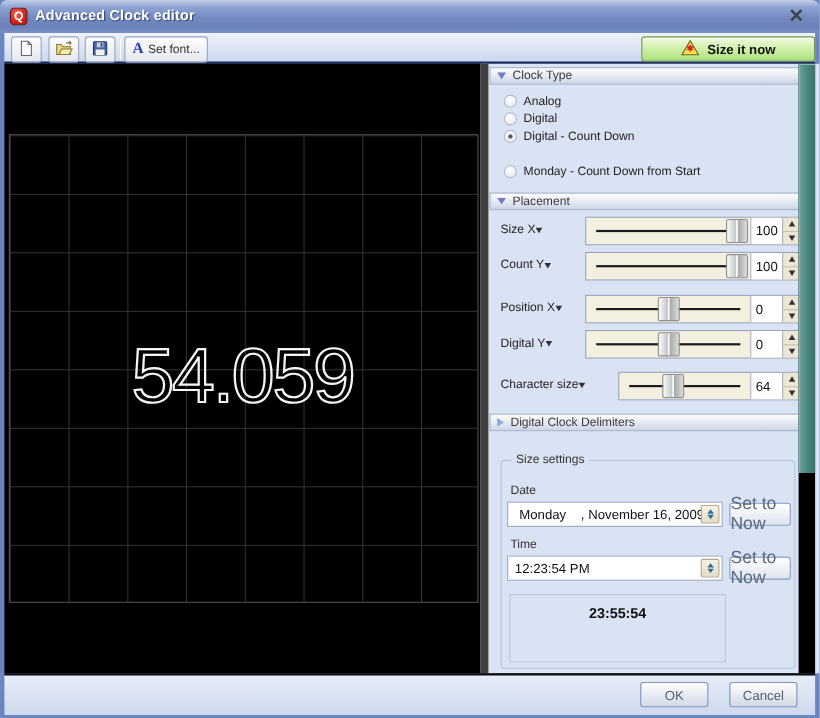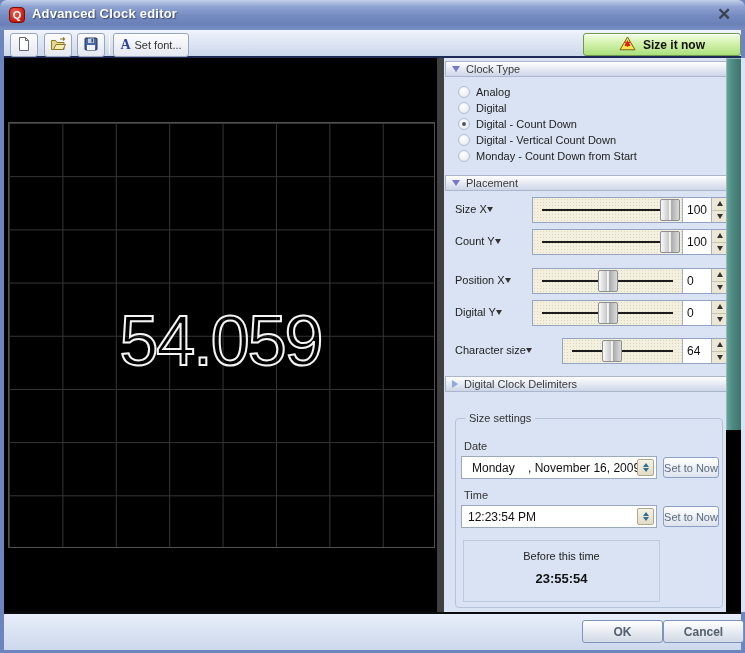--- a/index.html
+++ b/index.html
@@ -146,21 +146,21 @@
     position:absolute; right:2px; top:2px; width:17px; height:17px;
     border:1px solid #b0a890; border-radius:2px; background:linear-gradient(#f6f2e4,#e2dcc6);
     display:flex; flex-direction:column; align-items:center; justify-content:center; gap:1px;
   }
   .t-up { width:0; height:0; border-left:3px solid transparent; border-right:3px solid transparent; border-bottom:4px solid #2f6f96; }
   .t-dn { width:0; height:0; border-left:3px solid transparent; border-right:3px solid transparent; border-top:4px solid #2f6f96; }
   .setnow-btn {
     position:absolute; left:207px; width:56px; height:21px;
     border:1px solid #8ba0c4; border-radius:3px;
     background:linear-gradient(180deg,#fff,#dde3ee);
-    font-size:11px; color:#5a6a7e; display:flex; align-items:center; justify-content:center;
+    font-size:16px; color:#5a6a7e; display:flex; align-items:center; justify-content:center;
   }
   #before-box {
     position:absolute; left:7px; top:121px; width:197px; height:62px;
     border:1px solid #bccadc;
   }
   #before-label { margin-top:9px; text-align:center; font-size:11px; color:#222; }
   #before-value { margin-top:9px; text-align:center; font-size:13px; font-weight:bold; color:#111; }
   
   #scrollbar { position:absolute; left:726px; top:58px; width:15px; height:554px; background:#000; }
   #scroll-thumb {
@@ -168,24 +168,24 @@
     background:linear-gradient(to right,#6fa49c,#4d8a82 45%,#3e746d);
     box-shadow:inset 1px 1px 0 #8fbcb4;
   }
   
   #footer {
     position:absolute; left:4px; top:612px; width:737px; height:38px;
     background:linear-gradient(180deg,#e8eef9,#ccd8ec);
     border-top:2px solid #0c0c0c;
   }
   .foot-btn {
-    position:absolute; top:6px; width:81px; height:23px;
+    position:absolute; top:6px; width:62px; height:23px;
     border:1px solid #7e94ba; border-radius:3px;
     background:linear-gradient(180deg,#fff,#e3e7ef 60%,#d3dae6);
-    font-size:12px; color:#55606e; display:flex; align-items:center; justify-content:center;font-weight:bold;
+    font-size:12px; color:#55606e; display:flex; align-items:center; justify-content:center;
   }
   #btn-ok { left:578px; }
   #btn-cancel { left:659px; }
 </style>
 </head>
 <body>
 
 <div id="window">
 
   <div id="titlebar">
@@ -254,24 +254,20 @@
       <span>Analog</span>
     </div>
     <div class="radio-row" style="top:43px">
       <span class="radio"></span>
       <span>Digital</span>
     </div>
     <div class="radio-row" style="top:59px">
       <span class="radio sel"></span>
       <span>Digital - Count Down</span>
     </div>
-    <div class="radio-row" style="top:75px">
-      <span class="radio"></span>
-      <span>Digital - Vertical Count Down</span>
-    </div>
     <div class="radio-row" style="top:91px">
       <span class="radio"></span>
       <span>Monday - Count Down from Start</span>
     </div>
 
     <div class="sect-h" style="top:117px">
       <span class="tri-down"></span>
       <span>Placement</span>
     </div>
 
@@ -398,21 +394,20 @@
       <div class="field" style="top:86px; padding-left:6px">
         <span>12:23:54 PM</span>
         <span class="fspin">
           <span class="t-up"></span>
           <span class="t-dn"></span>
         </span>
       </div>
       <div class="setnow-btn" style="top:87px">Set to Now</div>
 
       <div id="before-box">
-        <div id="before-label">Before this time</div>
         <div id="before-value">23:55:54</div>
       </div>
     </div>
   </div>
 
   <div id="scrollbar">
     <div id="scroll-thumb"></div>
   </div>
 
   <div id="footer">

